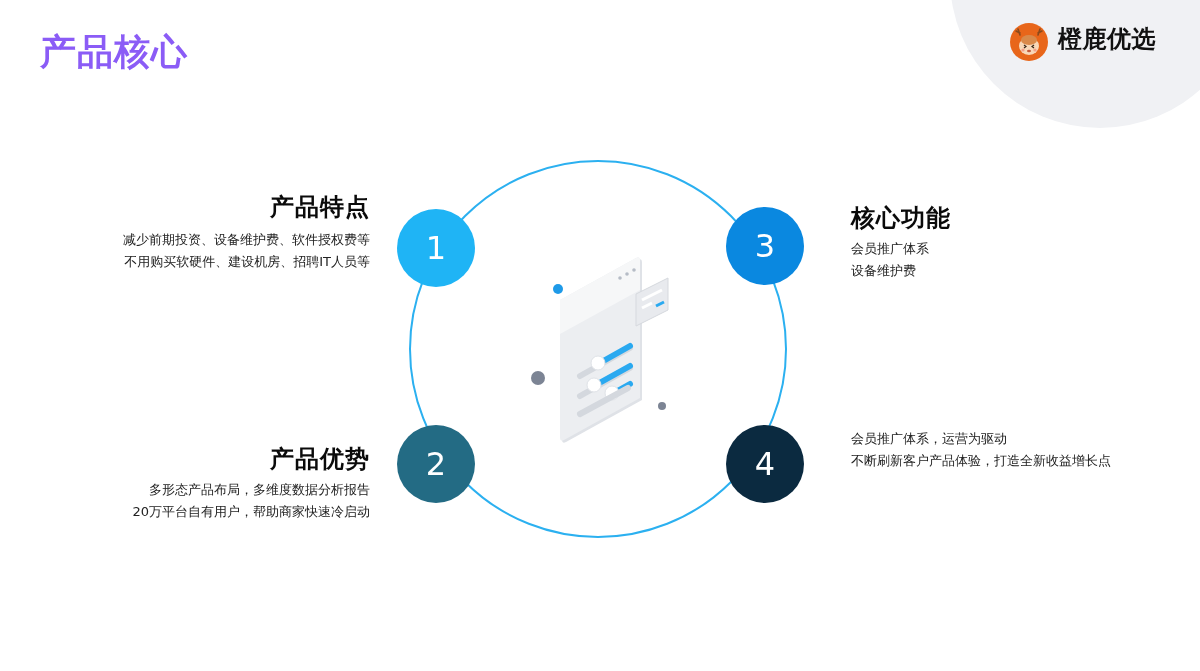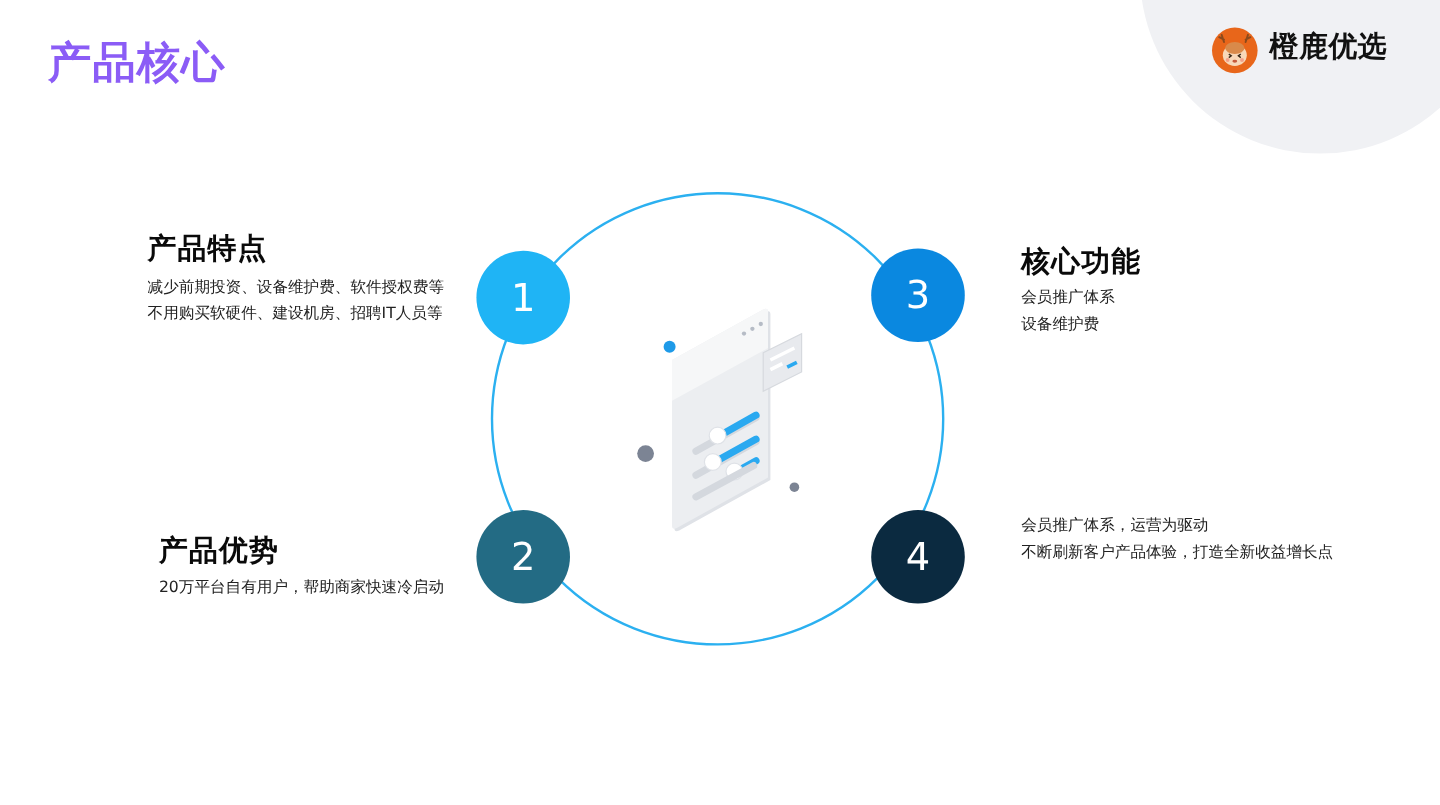--- a/index.html
+++ b/index.html
@@ -33,21 +33,21 @@
     border: 2.5px solid #2bb0f0; border-radius: 50%; box-sizing: border-box;
   }
   .num {
     position: absolute; width: 78px; height: 78px; border-radius: 50%;
     display: flex; align-items: center; justify-content: center;
     color: #fff; font-size: 32px; font-family: "DejaVu Sans", sans-serif;
   }
   .block { position: absolute; }
   .block h2 { margin: 0; font-size: 24px; font-weight: bold; color: #0a0a0a; letter-spacing: 1px; }
   .block .line { font-size: 13px; line-height: 22px; color: #222; white-space: nowrap; }
-  .block.left { text-align: left; }
+  .block.left { text-align: right; }
   .block.right { text-align: left; margin-left: 20px; }
   .illus { position: absolute; left: 520px; top: 250px; width: 170px; height: 200px; }
 </style>
 </head>
 <body>
 
 <div class="corner-blob"></div>
 
 <div class="page-title">产品核心</div>
 
@@ -107,20 +107,21 @@
 <div class="block left" style="right:830px; top:191px;">
   <h2>产品特点</h2>
   <div style="height:6px"></div>
   <div class="line">减少前期投资、设备维护费、软件授权费等</div>
   <div class="line">不用购买软硬件、建设机房、招聘IT人员等</div>
 </div>
 
 <div class="block left" style="right:830px; top:423px;margin-top:20px;">
   <h2>产品优势</h2>
   <div style="height:4px"></div>
+  <div class="line">多形态产品布局，多维度数据分析报告</div>
   <div class="line">20万平台自有用户，帮助商家快速冷启动</div>
 </div>
 
 <div class="block right" style="left:831px; top:202px;">
   <h2>核心功能</h2>
   <div style="height:4px"></div>
   <div class="line">会员推广体系</div>
   <div class="line">设备维护费</div>
 </div>
 

